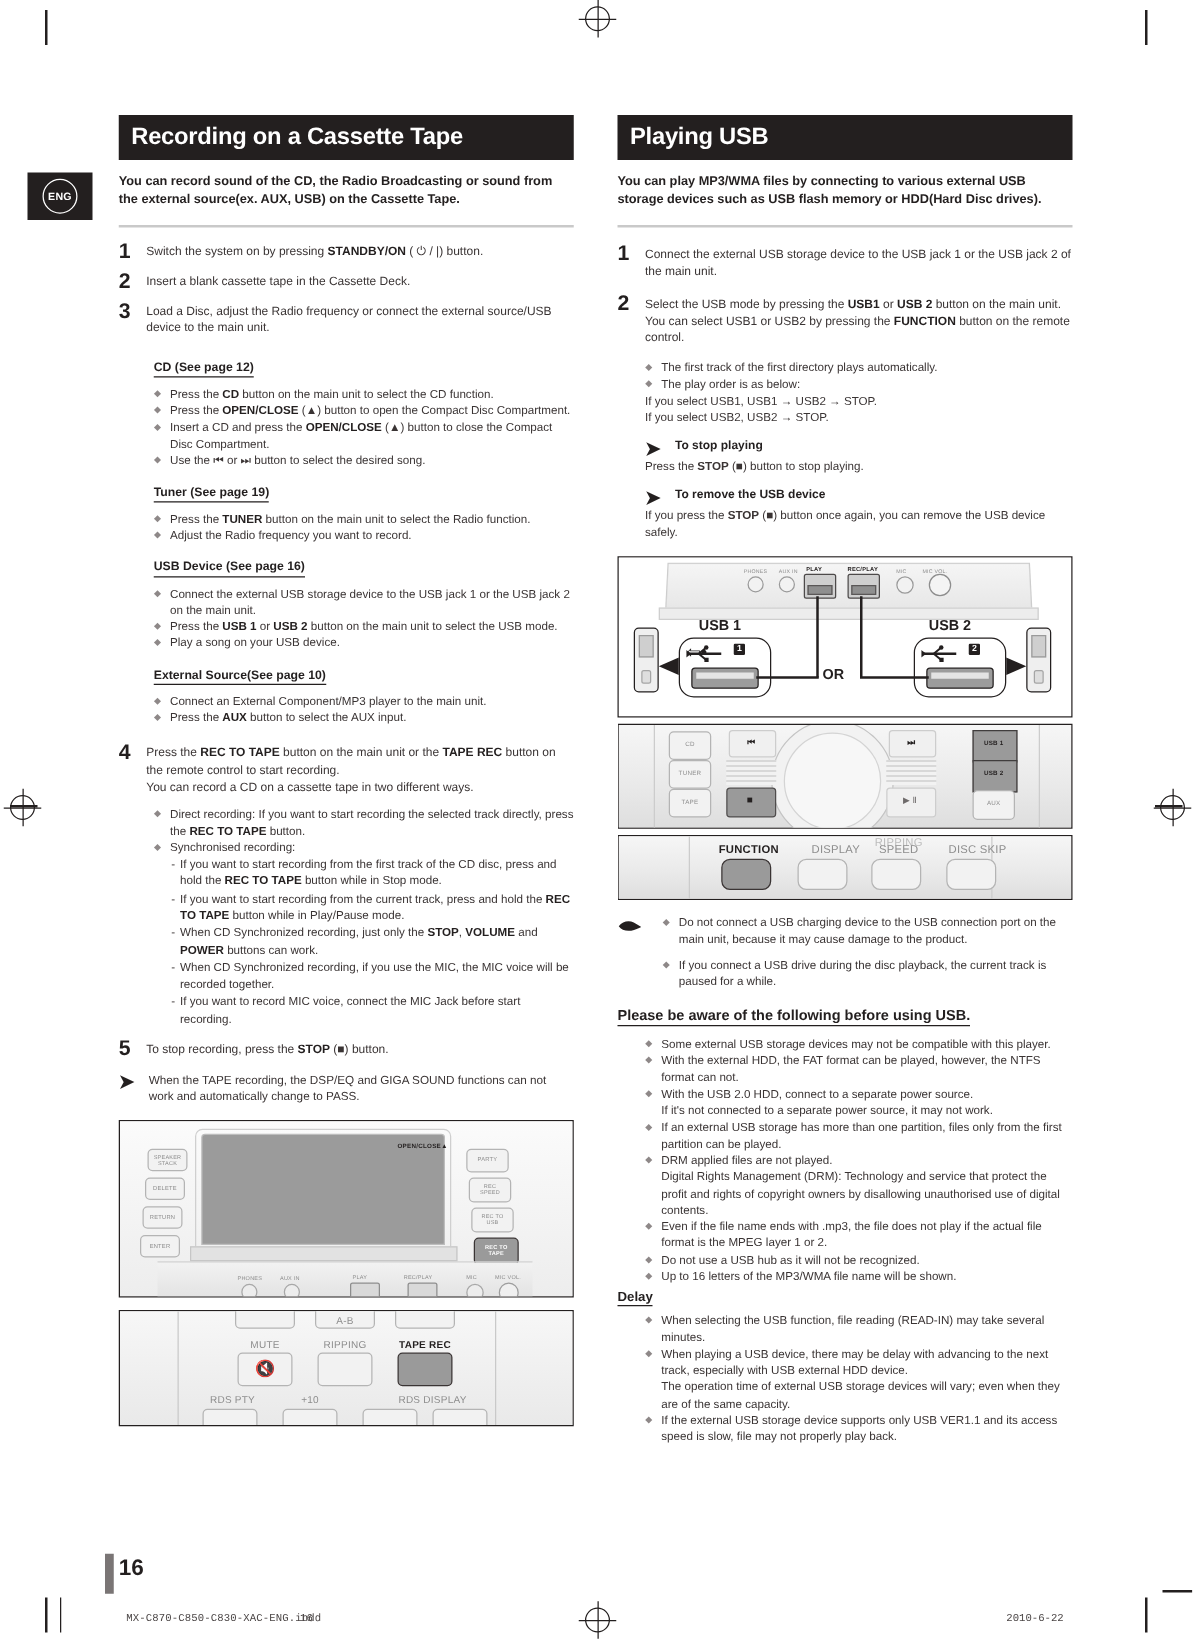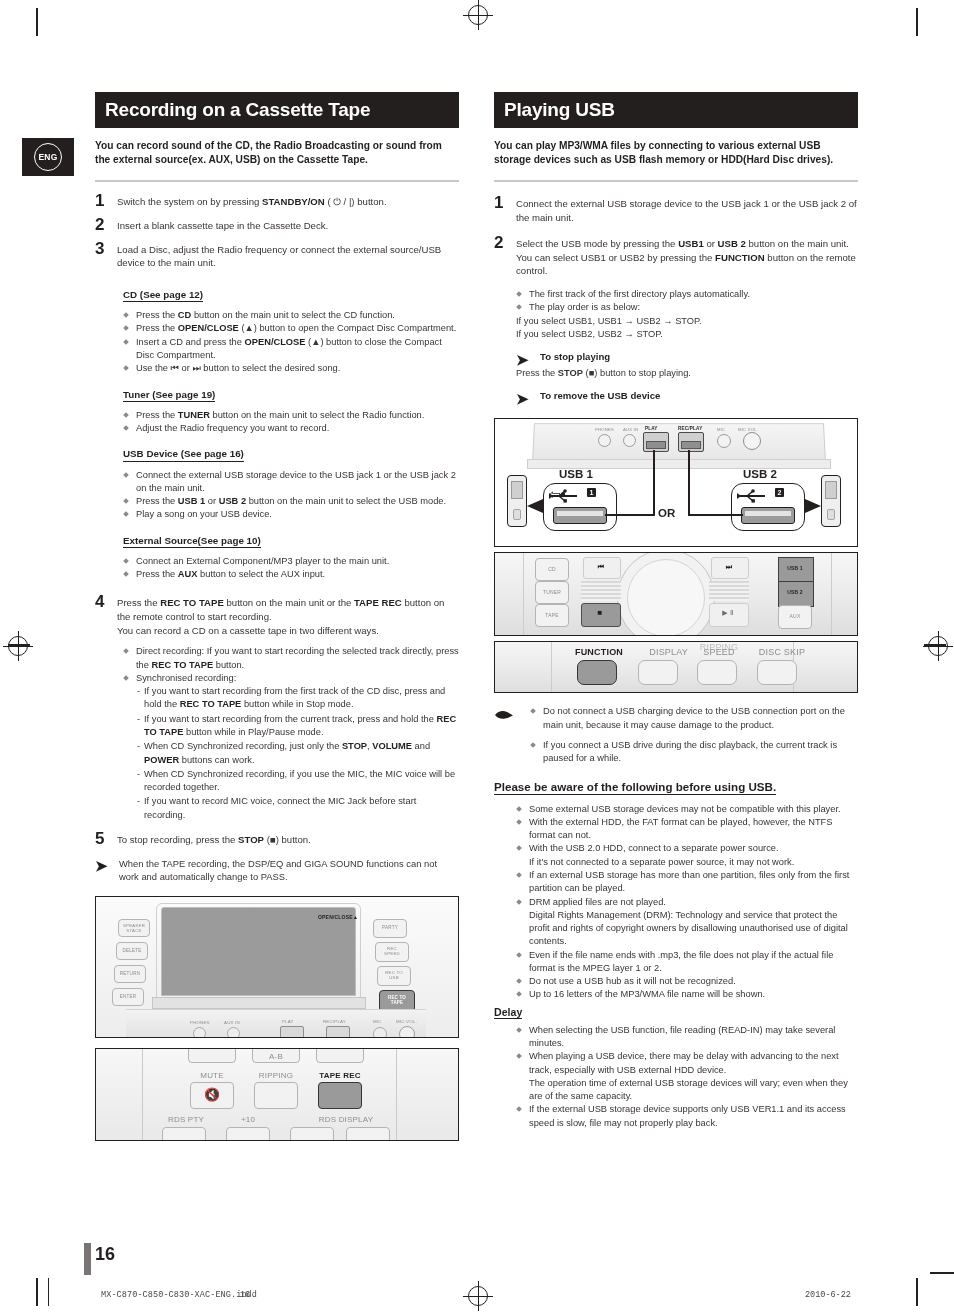--- a/index.html
+++ b/index.html
@@ -606,20 +606,21 @@
     <div class="note" style="margin-left:22px;margin-top:10px;">
       <div class="note-ico">➤</div>
       <div class="note-title">To stop playing</div>
     </div>
     <div class="plain r" style="margin-left:22px;">Press the <b>STOP</b> (■) button to stop playing.</div>
 
     <div class="note" style="margin-left:22px;margin-top:10px;">
       <div class="note-ico">➤</div>
       <div class="note-title">To remove the USB device</div>
     </div>
+    <div class="plain r" style="margin-left:22px;">If you press the <b>STOP</b> (■) button once again, you can remove the USB device safely.</div>
 
     
     <div class="figbox" style="margin-top:12px;width:364px;height:129px;">
       <div style="position:absolute;inset:0;background:#fff;"></div>
 
       <div style="position:absolute;left:38px;top:4px;width:290px;height:38px;background:linear-gradient(180deg,#f5f5f5,#e6e6e6);border:1px solid #cdcdcd;transform:perspective(200px) rotateX(4deg);"></div>
       <div style="position:absolute;left:32px;top:40px;width:302px;height:8px;background:#ededed;border:1px solid #cfcfcf;"></div>
 
       <div class="lbl" style="left:100px;top:8px;font-size:4.2px;">PHONES</div>
       <div class="lbl" style="left:128px;top:8px;font-size:4.2px;">AUX IN</div>

